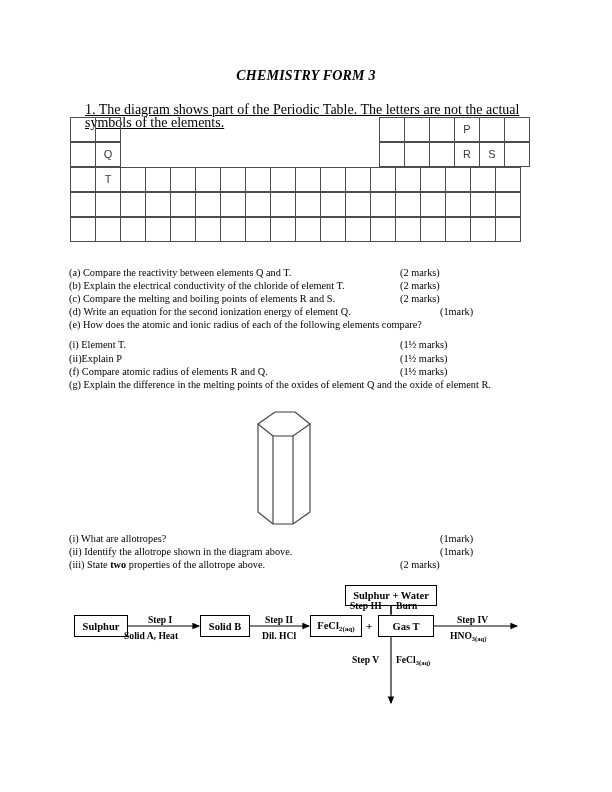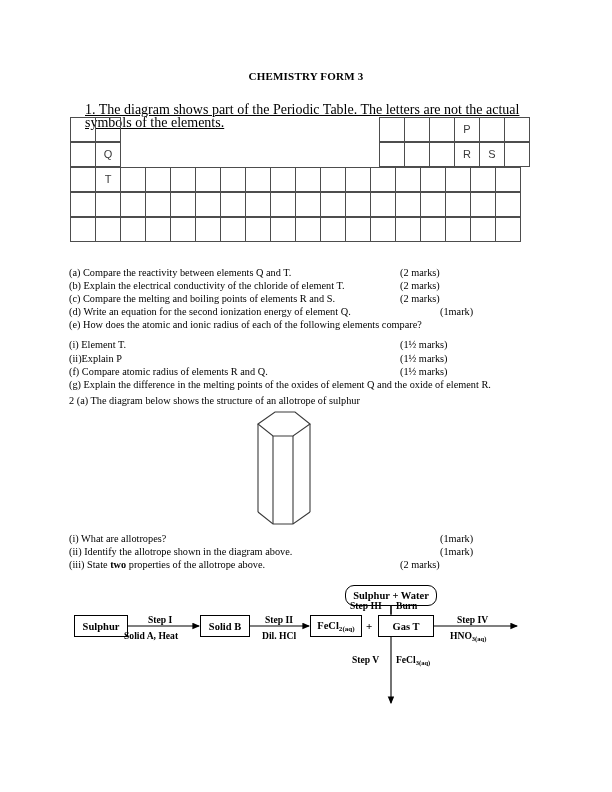--- a/index.html
+++ b/index.html
@@ -27,23 +27,24 @@
   
   .title-block {
     position: absolute;
     left: 0;
     top: 68px;
     width: 612px;
     text-align: center;
   }
   .title-line {
     font-weight: bold;
-    font-size: 11px;
+    font-size: 14px;
     line-height: 16px;
     letter-spacing: 0.2px;
+    font-style: italic;
   }
 
   .intro-line {
     position: absolute;
     left: 85px;
     top: 103px;
     width: 480px;
     font-size: 14px;
     line-height: 13px;
     text-decoration: underline;
@@ -249,21 +250,20 @@
       <div class="qline" style="top: 279px;"><span>(b) Explain the electrical conductivity of the chloride of element T.</span><span class="marks" style="left: 331px; top: 0px;">(2 marks)</span></div>
       <div class="qline" style="top: 292px;"><span>(c) Compare the melting and boiling points of elements R and S.</span><span class="marks" style="left: 331px; top: 0px;">(2 marks)</span></div>
       <div class="qline" style="top: 305px;"><span>(d) Write an equation for the second ionization energy of element Q.</span><span class="marks" style="left: 371px; top: 0px;">(1mark)</span></div>
       <div class="qline" style="top: 318px;"><span>(e) How does the atomic and ionic radius of each of the following elements compare?</span></div>
       <div class="qline" style="top: 338px;"><span>(i) Element T.</span><span class="marks" style="left: 331px; top: 0px;">(1½ marks)</span></div>
       <div class="qline" style="top: 352px;"><span>(ii)Explain P</span><span class="marks" style="left: 331px; top: 0px;">(1½ marks)</span></div>
       <div class="qline" style="top: 365px;"><span>(f) Compare atomic radius of elements R and Q.</span><span class="marks" style="left: 331px; top: 0px;">(1½ marks)</span></div>
       <div class="qline" style="top: 378px;"><span>(g) Explain the difference in the melting points of the oxides of element Q and the oxide of element R.</span></div>
     </div>
 
-  <div class="q-wide" style="top:394px;">2 (a) The diagram below shows the structure of an allotrope of sulphur</div>
 
   <svg class="prism" width="70" height="122" viewBox="0 0 70 122">
 
     <polygon points="8,16 25,4 45,4 60,16 43,28 23,28" fill="#ffffff" stroke="#3a3a3a" stroke-width="1.1"></polygon>
 
     <line x1="8" y1="16" x2="8" y2="104" stroke="#3a3a3a" stroke-width="1.1"></line>
 
     <line x1="23" y1="28" x2="23" y2="116" stroke="#3a3a3a" stroke-width="1.1"></line>
 
     <line x1="43" y1="28" x2="43" y2="116" stroke="#3a3a3a" stroke-width="1.1"></line>
@@ -275,21 +275,21 @@
 
   <div id="q2-parts">
       <div class="qline" style="top: 532px;"><span>(i) What are allotropes?</span><span class="marks" style="left: 371px; top: 0px;">(1mark)</span></div>
       <div class="qline" style="top: 545px;"><span>(ii) Identify the allotrope shown in the diagram above.</span><span class="marks" style="left: 371px; top: 0px;">(1mark)</span></div>
       <div class="qline" style="top: 558px;"><span>(iii) State <b>two</b> properties of the allotrope above.</span><span class="marks" style="left: 331px; top: 0px;">(2 marks)</span></div>
     </div>
 
 
   <div class="flow">
 
-    <div class="fbox" style="left:345px; top:585px; width:92px; height:21px;border-radius:9px;">Sulphur + Water</div>
+    <div class="fbox" style="left:345px; top:585px; width:92px; height:21px;">Sulphur + Water</div>
 
     <div class="fbox" style="left:74px; top:615px; width:54px; height:22px;">Sulphur</div>
 
     <div class="fbox" style="left:200px; top:615px; width:50px; height:22px;text-align:center;">Solid B</div>
 
     <div class="fbox" style="left:310px; top:615px; width:52px; height:22px;">
       <span>FeCl<sub>2(aq)</sub></span>
     </div>
 
     <span class="plus-sign" style="left:366px; top:620px;">+</span>

